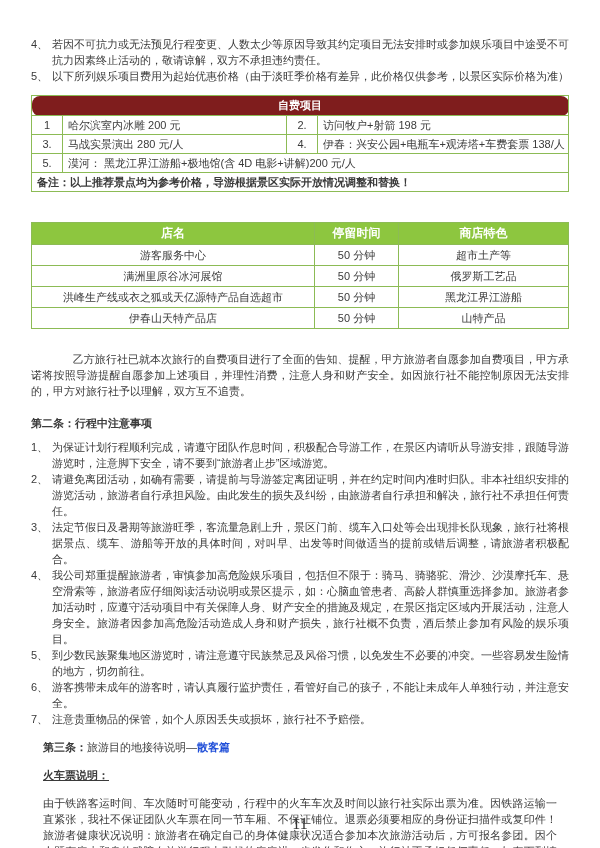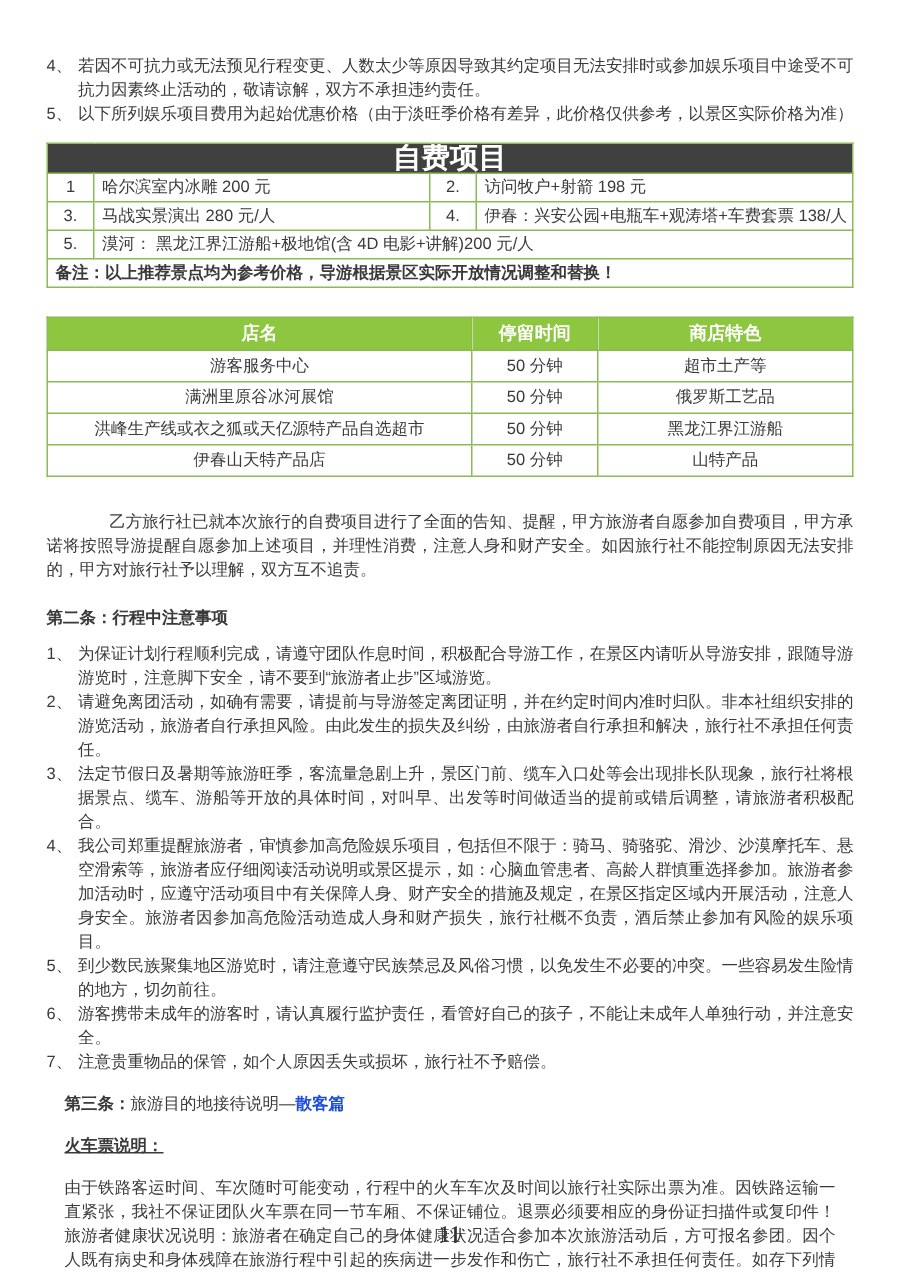--- a/index.html
+++ b/index.html
@@ -13,25 +13,25 @@
   }
   
   .num-list{margin:0;padding:0;list-style:none;}
   .num-list li{position:relative;padding-left:21px;margin:0;}
   .num-list .marker{position:absolute;left:0;top:0;white-space:nowrap;}
   
   table{border-collapse:collapse;width:100%;table-layout:fixed;}
   th,td{border:1px solid #8cbb55;padding:1px 5px;vertical-align:middle;
         overflow:hidden;white-space:nowrap;text-overflow:clip;}
   .fee-table{margin-top:11px;}
-  .fee-table th{background:#404040;color:#ffffff;font-weight:bold;
-        font-size:19px;line-height:17px;text-align:center;padding:1px 0;}
+  .fee-table th{background:#7f1d1d;color:#ffffff;font-weight:bold;
+        font-size:11px;line-height:17px;text-align:center;padding:1px 0;border-radius:8px;}
   .fee-table .num{text-align:center;}
   .fee-table .note{font-weight:bold;white-space:normal;margin-top:32px;}
-  .shop-table{margin-top:19px;padding-left:10px;}
+  .shop-table{margin-top:30px;padding-left:10px;}
   .shop-table th{background:#8dc63f;color:#ffffff;font-weight:bold;
         font-size:12px;line-height:17px;text-align:center;padding:2px 0;}
   .shop-table td{text-align:center;padding:2px 5px;}
   
   .agreement{margin:22px 0 0 0;text-indent:3.8em;}
   .sec2-heading{font-weight:bold;margin-top:16px;margin-bottom:8px;}
   .sec3-heading{margin-top:15px;}
   .sec3-heading .bold{font-weight:bold;}
   .sec3-heading .highlight{font-weight:bold;color:#1f4ed8;}
   .sub-heading{font-weight:bold;text-decoration:underline;}

